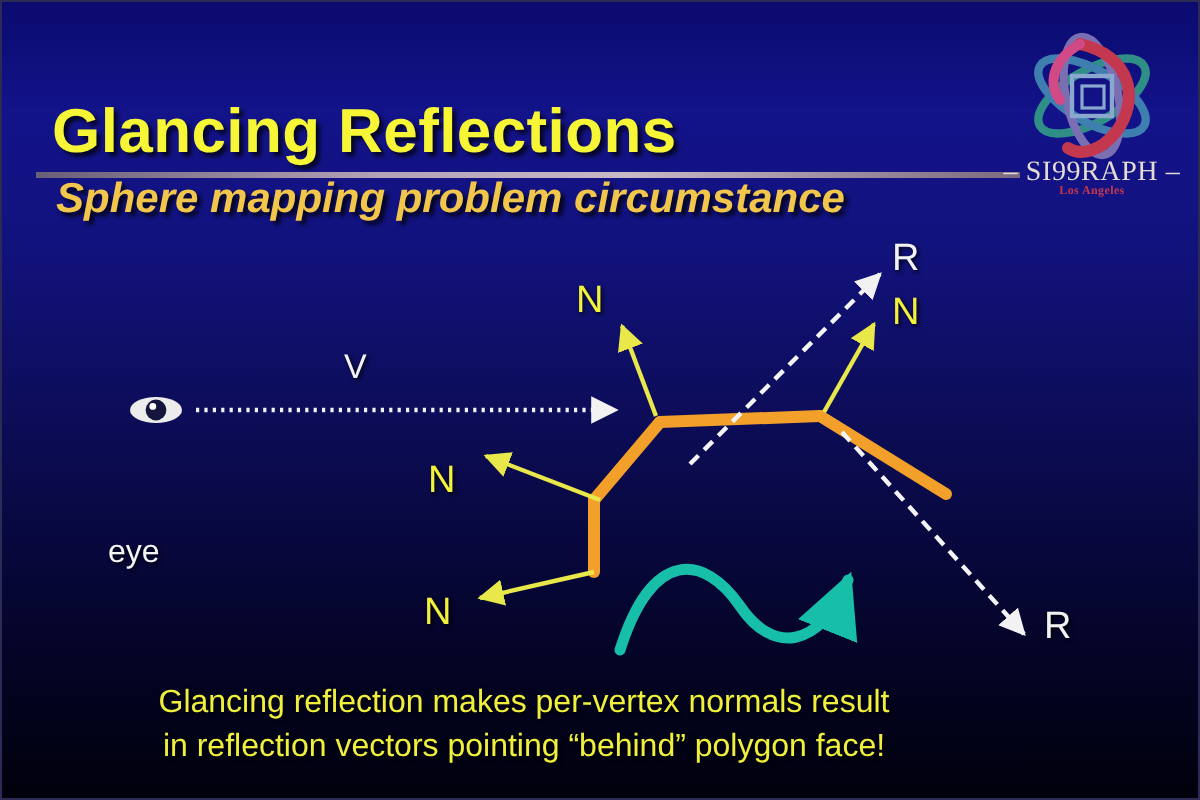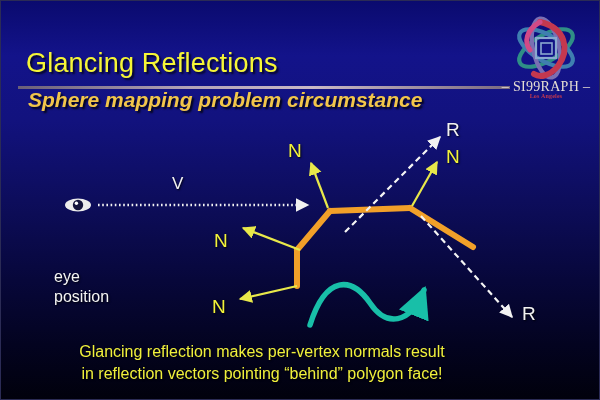--- a/index.html
+++ b/index.html
@@ -28,22 +28,22 @@
     inset: 0;
     border: 1px solid #2b2b55;
     pointer-events: none;
   }
 
   
   .title {
     position: absolute;
     left: 26px;
     top: 48px;
-    font-size: 27px;
-    font-weight: normal;
+    font-size: 31px;
+    font-weight: bold;
     color: #f6f636;
     letter-spacing: 0.2px;
     text-shadow: 2px 2px 2px rgba(0,0,0,0.75);
     white-space: nowrap;
   }
   .divider {
     position: absolute;
     left: 18px;
     top: 86px;
     width: 492px;
@@ -197,21 +197,20 @@
     </g>
 
     <line x1="345" y1="232" x2="440" y2="137" stroke="#f4f4f4" stroke-width="2.2" stroke-dasharray="6 4" marker-end="url(#ahWhite)"></line>
     <line x1="421" y1="216" x2="512" y2="317" stroke="#f4f4f4" stroke-width="2.2" stroke-dasharray="6 4" marker-end="url(#ahWhite)"></line>
 
     <path d="M310 325 C 326 274, 352 277, 370 303 C 386 327, 410 325, 424 290" fill="none" stroke="#18bfa8" stroke-width="5.5" stroke-linecap="round" marker-end="url(#ahTeal)"></path>
   </svg>
 
   <div class="eye-label">
     <div>eye</div>
-    <div>position</div>
   </div>
 
   <div class="lbl lbl-white" style="left:172px; top:174px;">V</div>
 
   <div class="lbl lbl-yellow" style="left:214px; top:230px;">N</div>
   <div class="lbl lbl-yellow" style="left:212px; top:296px;">N</div>
   <div class="lbl lbl-yellow" style="left:288px; top:140px;">N</div>
   <div class="lbl lbl-yellow" style="left:446px; top:146px;">N</div>
 
   <div class="lbl lbl-white" style="left:446px; top:119px; font-size:19px;">R</div>

